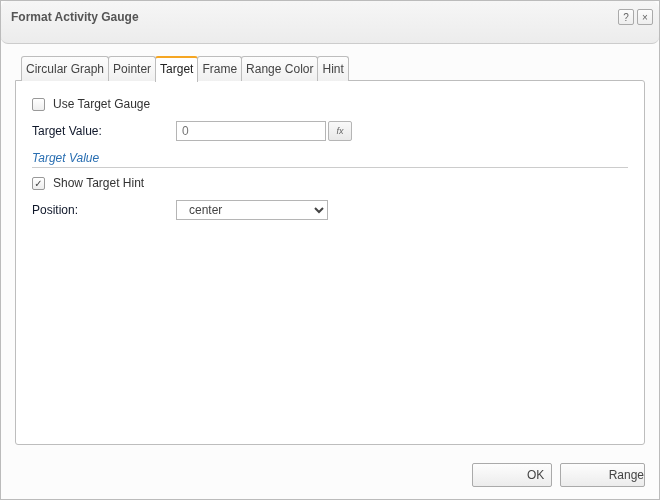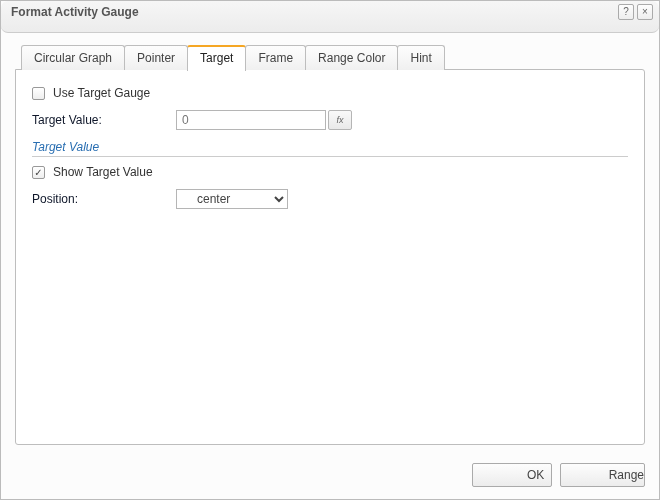--- a/index.html
+++ b/index.html
@@ -16,21 +16,21 @@
   width: 660px;
   height: 500px;
   background: #fcfcfc;
   border: 1px solid #bbb;
   display: flex;
   flex-direction: column;
 }
 .titlebar {
   display: flex;
   align-items: center;
-  height: 32px;
+  height: 43px;
   padding: 0 6px 10px 10px;
   background: linear-gradient(#f6f6f6, #ececec);
   border-bottom: 1px solid #ccc;
   border-radius: 7px;
 }
 .titlebar .title {
   font-weight: bold;
   color: #555;
   flex: 1;
 }
@@ -54,21 +54,21 @@
   display: flex;
   flex-direction: column;
 }
 .tabs {
   display: flex;
   position: relative;
   z-index: 2;
   padding-left: 6px;
 }
 .tab {
-  padding: 5px 12px;
+  padding: 5px 4px;
   border: 1px solid #bdbdbd;
   border-bottom: none;
   background: linear-gradient(#fdfdfd, #f0f0f0);
   margin-right: 0;
   border-radius: 3px 3px 0 0;
   color: #444;
   cursor: pointer;
   position: relative;
 }
 .tab + .tab { margin-left: -1px; text-align: right; }
@@ -145,27 +145,27 @@
   border-radius: 2px;
 }
 .section-header {
   font-style: italic;
   color: #2a6fb2;
   margin: 6px 0 8px 0;
   border-bottom: 1px solid #ccc;
   padding-bottom: 2px;
 }
 select.dropdown {
-  width: 112px;
+  width: 152px;
   height: 20px;
   border: 1px solid #b5b5b5;
   background: #fff;
   color: #444;
   font-size: 12px;
-  padding: 0 16px;
+  padding: 0 8px;
 }
 .button-bar {
   display: flex;
   justify-content: flex-end;
   padding: 8px 14px 12px 14px;
   gap: 8px;
 }
 .btn {
   min-width: 80px;
   height: 24px;
@@ -211,21 +211,21 @@
         <div class="inputset">
           <input class="text" placeholder="0" style="">
           <span class="fx-btn">fx</span>
         </div>
       </div>
 
       <div class="section-header">Target Value</div>
 
       <div class="row">
         <span class="checkbox">✓</span>
-        <span>Show Target Value</span>
+        <span>Show Target Hint</span>
       </div>
 
       <div class="row">
         <span class="label-col">Position:</span>
         <select class="dropdown">
           <option>center</option>
         </select>
       </div>
     </div>
   </div>

